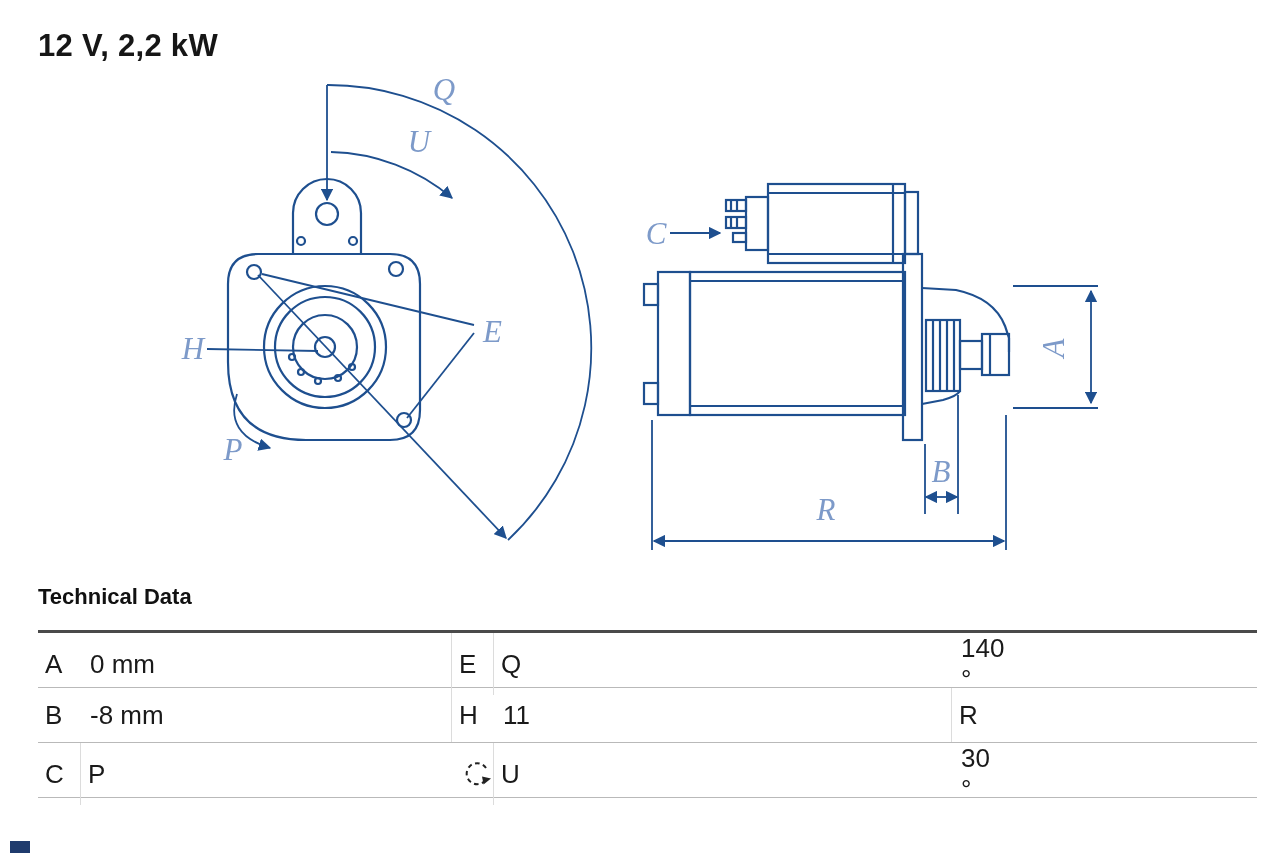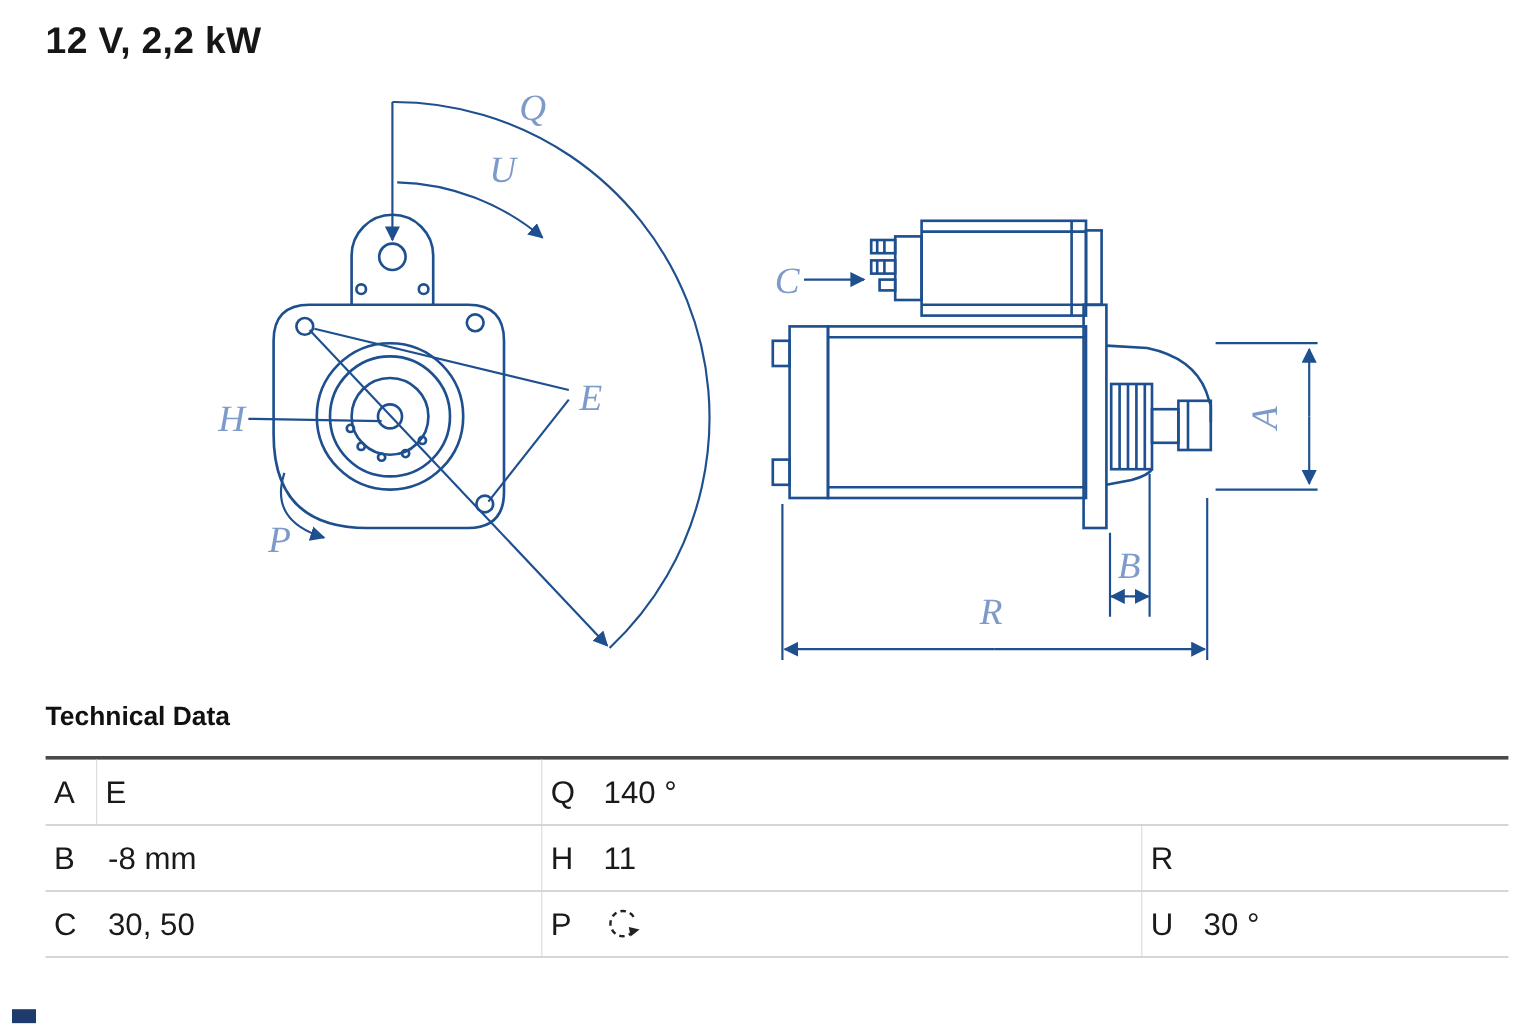--- a/index.html
+++ b/index.html
@@ -1,18 +1,18 @@
 <!DOCTYPE html>
 <html><head>
 <meta charset="utf-8">
 <style>
   *{box-sizing:border-box;margin:0;padding:0}
   html,body{width:1280px;height:853px;background:#ffffff;font-family:"Liberation Sans",sans-serif}
   .page{position:relative;width:1280px;height:853px;overflow:hidden;background:#ffffff}
-  .title{position:absolute;left:38px;top:16px;font-size:31px;font-weight:700;color:#161616;letter-spacing:.3px}
+  .title{position:absolute;left:38px;top:28px;font-size:31px;font-weight:700;color:#161616;letter-spacing:.3px}
   svg.diagram{position:absolute;left:0;top:0}
   .dim-label{font-family:"Liberation Serif",serif;font-style:italic;font-size:31px;fill:#7d9ac9;stroke:none}
   .tech-heading{position:absolute;left:38px;top:584px;font-size:22px;font-weight:700;color:#111}
   .table{position:absolute;left:38px;top:630px;width:1219px;border-top:3px solid #4a4a4a}
   .row{display:grid;grid-template-columns:42px 371px 42px 458px 42px 1fr;height:55px;border-bottom:1px solid #b9b9b9;align-items:stretch;font-size:26px;color:#1a1a1a}
   .cell{display:flex;align-items:center;height:100%}
   .cell-key{padding-left:7px}
   .cell-key.grp{border-left:1px solid #dcdcdc}
   .cell-val{padding-left:10px}
   .rot-icon{display:inline-block;vertical-align:middle}
@@ -124,36 +124,36 @@
       <text class="dim-label" x="826" y="520" text-anchor="middle">R</text>
     </g>
   </svg>
 
   <div class="tech-heading">Technical Data</div>
 
   <div class="table">
 
     <div class="row">
       <div class="cell cell-key">A</div>
+      <div class="cell cell-val">0 mm</div>
       <div class="cell cell-key grp">E</div>
       <div class="cell cell-key grp">Q</div>
       <div class="cell cell-val">140 °</div>
     </div>
 
     <div class="row">
       <div class="cell cell-key">B</div>
       <div class="cell cell-val">-8 mm</div>
       <div class="cell cell-key grp">H</div>
       <div class="cell cell-val">11</div>
       <div class="cell cell-key grp">R</div>
     </div>
 
     <div class="row">
       <div class="cell cell-key">C</div>
-      <div class="cell cell-val">30, 50</div>
       <div class="cell cell-key grp">P</div>
       <div class="cell cell-val">
         <svg class="rot-icon" width="32" height="32" viewBox="0 0 32 32">
           <path d="M 25 10 A 10.5 10.5 0 1 0 25.5 20.5" fill="none" stroke="#222" stroke-width="2" stroke-dasharray="4.5 3.5"></path>
           <path d="M 22.5 26.5 L 30 20.5 L 21 18.5 Z" fill="#222"></path>
         </svg>
       </div>
       <div class="cell cell-key grp">U</div>
       <div class="cell cell-val">30 °</div>
     </div>

